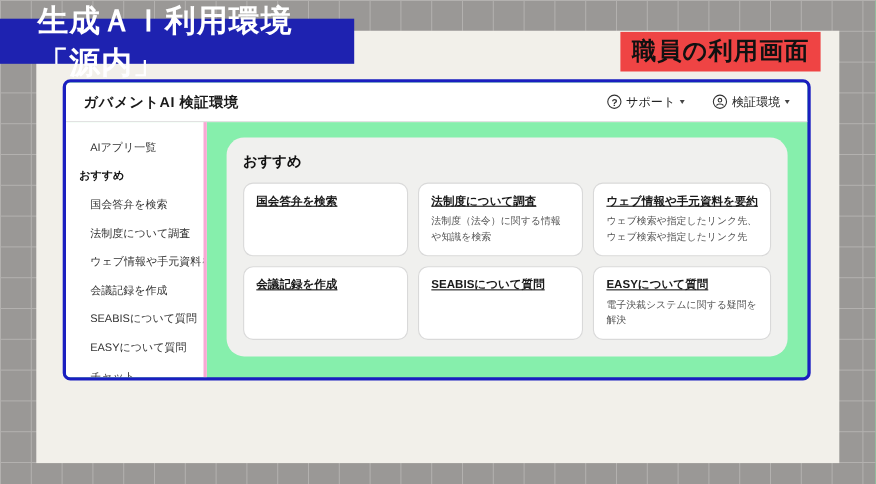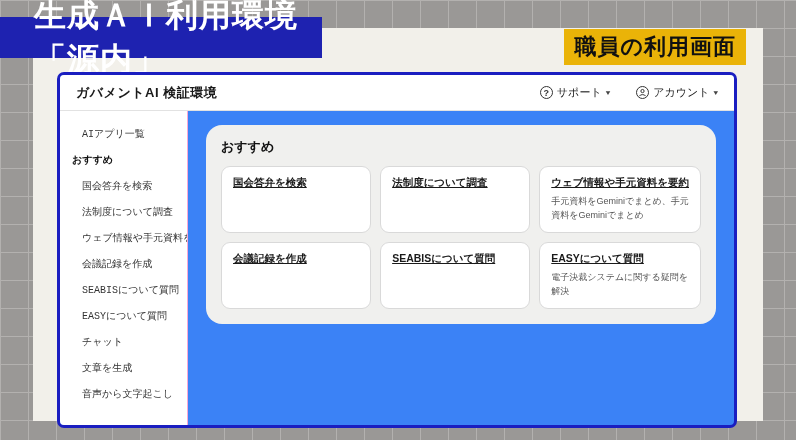--- a/index.html
+++ b/index.html
@@ -14,51 +14,51 @@
     background-size:28px 28px;
   }
   .backing {
     position:absolute; left:33px; top:28px; width:730px; height:393px;
     background:#f2f0ea;
   }
   .banner {
     position:absolute; left:0; top:17px; width:322px; height:41px;
     background:#1e22b0; color:#ffffff;
     display:flex; align-items:center; padding-left:34px;
-    font-size:32px; font-weight:bold; letter-spacing:1px;
+    font-size:28px; font-weight:bold; letter-spacing:1px;
   }
   .screen-label {
     position:absolute; right:50px; top:29px;
-    background:#eab308; color:#111;
+    background:#ef4444; color:#111;
     font-size:22px; font-weight:bold; padding:3px 10px; letter-spacing:1px;
   }
   .app-window {
-    position:absolute; left:57px; top:72px; width:680px; height:356px;
-    background:#3b82f6; border:3px solid #1a1ec0; border-radius:7px;
+    position:absolute; left:57px; top:72px; width:680px; height:274px;
+    background:#86efac; border:3px solid #1a1ec0; border-radius:7px;
     display:flex; flex-direction:column; overflow:hidden;
   }
   .app-header {
     height:36px; flex:0 0 36px; display:flex; align-items:center;
     padding:0 16px; border-bottom:1px solid #e2e2e2; background:#fff;
   }
   .app-title { font-size:13px; font-weight:bold; color:#1a1a1a; letter-spacing:.5px; }
   .powered-by { font-size:9.5px; color:#3a3a3a; margin-left:10px; font-weight:bold; }
   .powered-by .pw { font-weight:normal; color:#666; margin-right:4px; font-size:9px; }
   .header-right { margin-left:auto; display:flex; align-items:center; gap:26px; }
   .menu-item { display:flex; align-items:center; gap:4px; font-size:11px; color:#222; cursor:pointer; }
   .icon-circle {
     width:13px; height:13px; border:1.2px solid #333; border-radius:50%;
     display:inline-flex; align-items:center; justify-content:center;
     font-size:9px; color:#333; font-weight:bold;
   }
   .chev { font-size:9px; color:#444; transform:scaleY(.8); }
   .app-body { flex:1; display:flex; min-height:0; }
   .sidebar {
-    width:128px; flex:0 0 128px; border-right:1px solid #f9a8d4;
-    padding-top:10px; background:#fff;font-family:Liberation Mono, monospace;
+    width:128px; flex:0 0 128px; border-right:3px solid #f9a8d4;
+    padding-top:10px; background:#fff;
   }
   .side-item {
     font-size:10px; color:#333; padding:6px 4px 6px 22px; cursor:pointer;
     white-space:nowrap; overflow:hidden;
   }
   .side-section { font-size:10px; font-weight:bold; color:#111; padding:6px 4px 6px 12px; }
   .main { flex:1; padding:14px 18px 0 18px; }
   .recommend {
     background:#f0f0ee; border-radius:16px; padding:13px 15px 15px 15px;
   }
@@ -103,21 +103,21 @@
         <span>サポート</span>
         <span class="chev">▾</span>
       </div>
       <div class="menu-item">
         <span class="icon-circle">
           <svg width="9" height="9" viewBox="0 0 10 10">
               <circle cx="5" cy="3.4" r="1.8" fill="none" stroke="#333" stroke-width="1.1"></circle>
               <path d="M1.6 9 C2 6.8 8 6.8 8.4 9" fill="none" stroke="#333" stroke-width="1.1"></path>
             </svg>
         </span>
-        <span>アカウント</span>
+        <span>検証環境</span>
         <span class="chev">▾</span>
       </div>
     </div>
   </div>
 
   <div class="app-body">
 
     <div class="sidebar">
       <div class="side-item">AIアプリ一覧</div>
       <div class="side-section">おすすめ</div>
@@ -135,24 +135,25 @@
 
     <div class="main">
       <div class="recommend">
         <div class="recommend-title">おすすめ</div>
         <div class="card-grid">
           <div class="card">
             <div class="card-title">国会答弁を検索</div>
           </div>
           <div class="card">
             <div class="card-title">法制度について調査</div>
+            <div class="card-desc">法制度（法令）に関する情報や知識を検索</div>
           </div>
           <div class="card">
             <div class="card-title">ウェブ情報や手元資料を要約</div>
-            <div class="card-desc">手元資料をGeminiでまとめ、手元資料をGeminiでまとめ</div>
+            <div class="card-desc">ウェブ検索や指定したリンク先、ウェブ検索や指定したリンク先</div>
           </div>
           <div class="card">
             <div class="card-title">会議記録を作成</div>
           </div>
           <div class="card">
             <div class="card-title">SEABISについて質問</div>
           </div>
           <div class="card">
             <div class="card-title">EASYについて質問</div>
             <div class="card-desc">電子決裁システムに関する疑問を解決</div>

